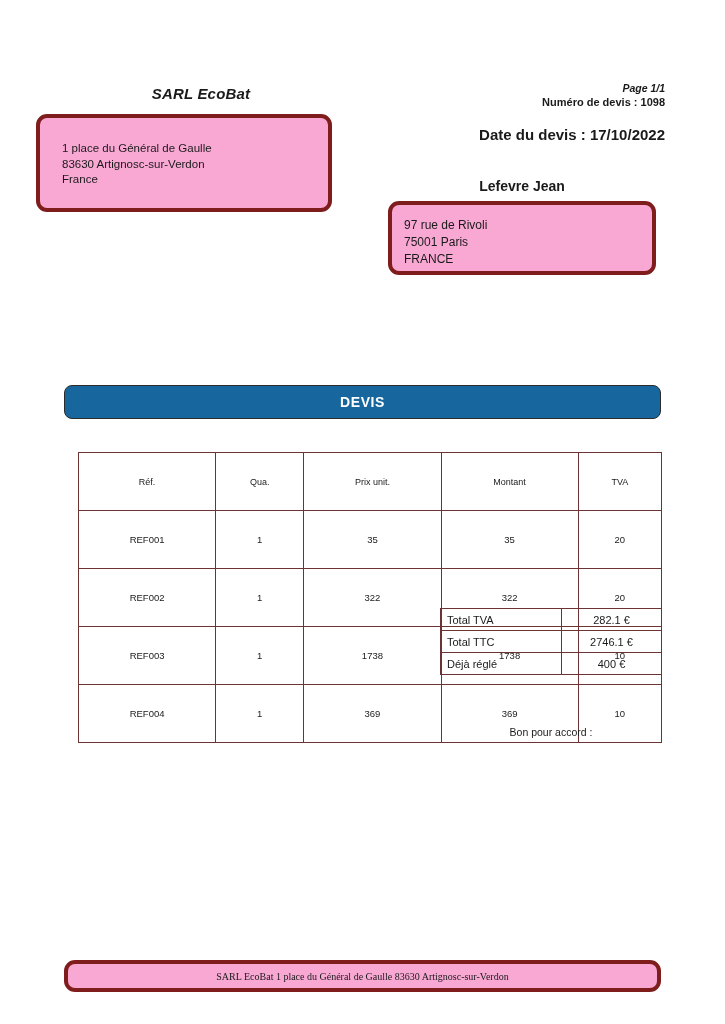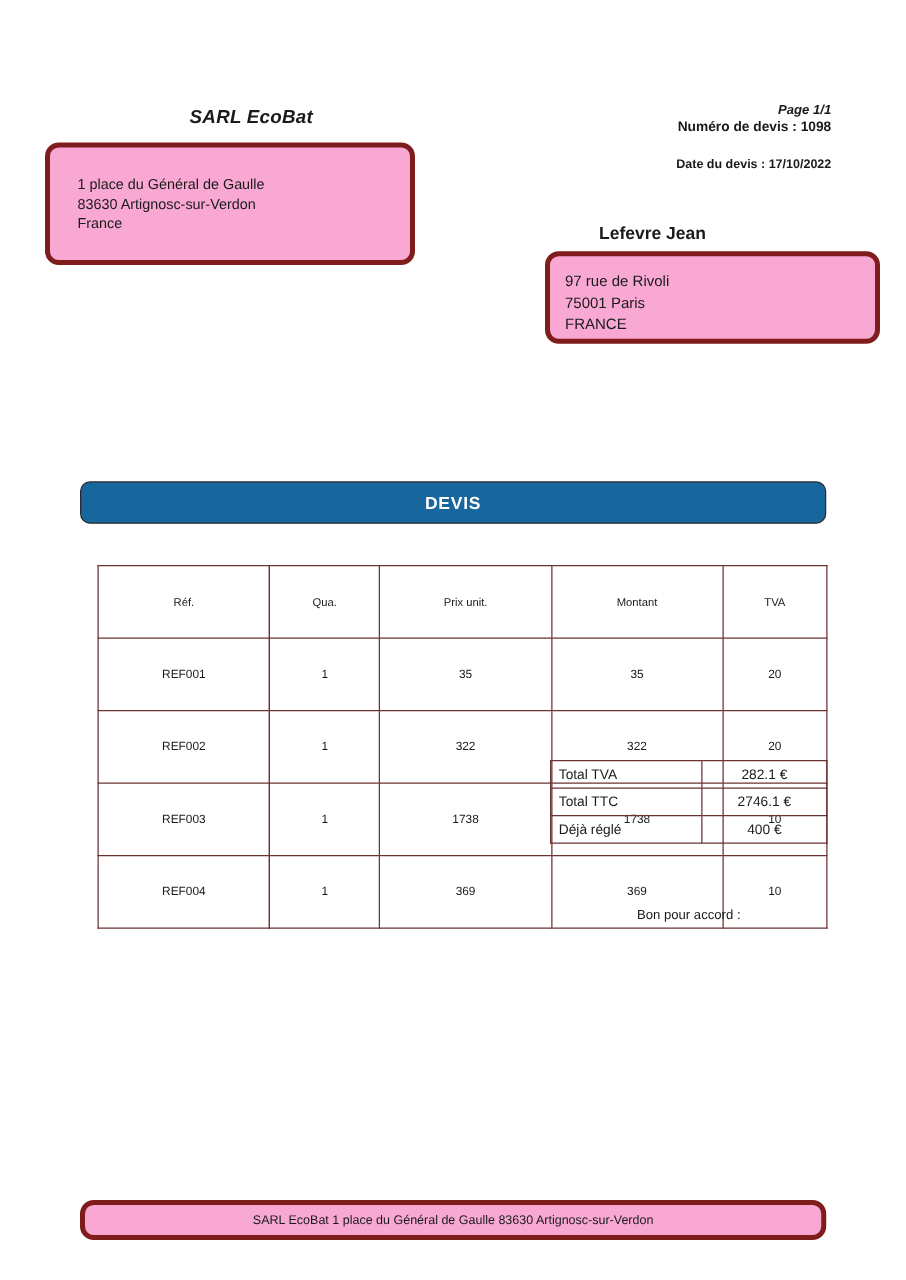--- a/index.html
+++ b/index.html
@@ -66,39 +66,38 @@
     margin-bottom: 2px;
   }
   #quote-number {
     font-weight: bold;
     font-size: 11px;
   }
   #quote-date {
     position: absolute;
     right: 60px;
     top: 126px;
-    font-size: 10px;
+    font-size: 15px;
     font-weight: bold;
   }
 
   #client-title {
     position: absolute;
     left: 388px;
     top: 178px;
     width: 268px;
     text-align: center;
     font-size: 14px;
     font-weight: bold;
   }
   #client-address-box {
     left: 388px;
     top: 201px;
     width: 268px;
     height: 74px;
-    margin-left: 48px;
   }
   #client-address-text {
     position: absolute;
     left: 12px;
     top: 12px;
     font-size: 12px;
     line-height: 17px;
     white-space: pre-line;
   }
 
@@ -186,20 +185,21 @@
     top: 960px;
     width: 597px;
     height: 32px;
     display: flex;
     align-items: center;
     justify-content: center;
   }
   #footer-text {
     font-size: 10px;
     text-align: left;
+    font-family: Liberation Serif, serif;
   }
 </style>
 </head>
 <body>
 
 <div id="supplier-title">SARL EcoBat</div>
 
 <div id="supplier-address-box" class="panel">
   <div id="supplier-address-text">1 place du Général de Gaulle
 83630 Artignosc-sur-Verdon

